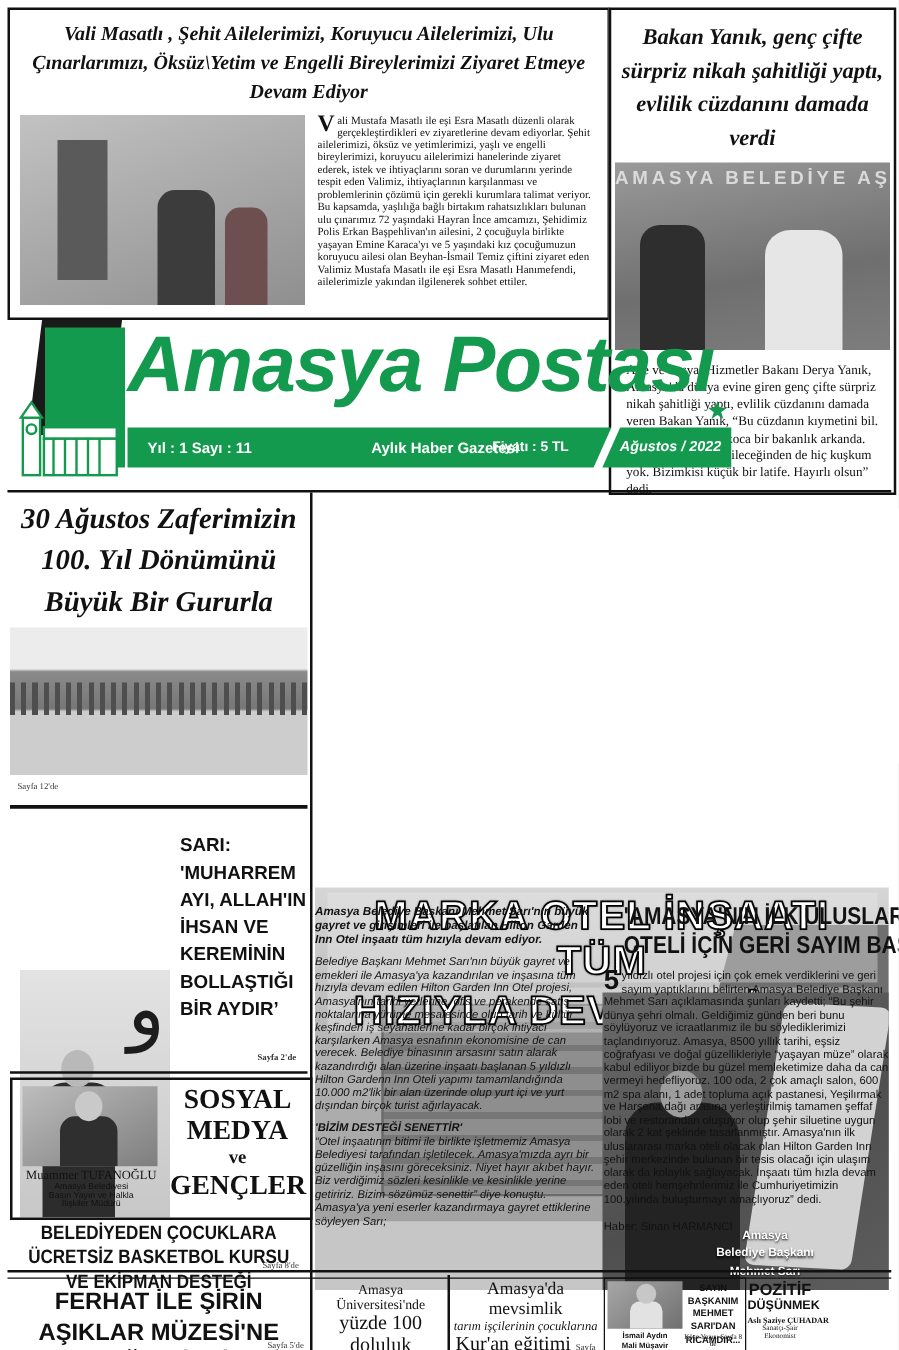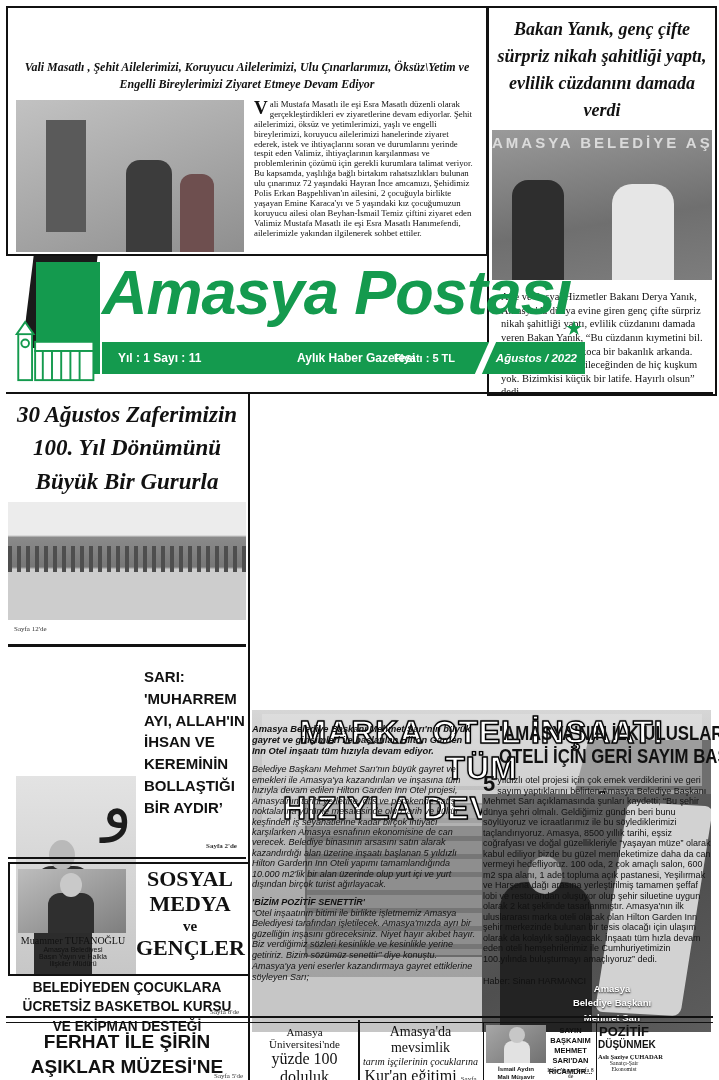--- a/index.html
+++ b/index.html
@@ -10,21 +10,21 @@
   .sans{font-family:"Liberation Sans","DejaVu Sans",sans-serif;}
   .box{border:2px solid #111;background:#fff;}
   .photo{background:linear-gradient(160deg,#c2c2c2,#8f8f8f);overflow:hidden;position:relative;}
   .hl-italic{font-family:"Liberation Serif",serif;font-weight:bold;font-style:italic;text-align:center;}
   .pageref{font-family:"Liberation Serif",serif;font-size:7px;color:#333;}
   .vline{background:#111;}
   .hline{background:#111;}
   .cond{transform:scaleX(0.88);transform-origin:center;}
   
   #tl-box{left:6px;top:6px;width:478px;height:246px;}
-  #tl-headline{padding:8px 12px 2px;font-size:12px;line-height:1.45;margin-top:43px;}
+  #tl-headline{padding:8px 12px 2px;font-size:16px;line-height:1.45;}
   #tl-row{display:flex;margin-top:4px;}
   #tl-photo{width:228px;height:152px;margin-left:8px;flex:none;}
   #tl-body{flex:1;padding:0 10px 0 10px;font-size:8.8px;line-height:1.13;text-align:left;}
   #tl-body .dropcap{float:left;font-size:19px;line-height:16px;font-weight:bold;margin-right:2px;}
   
   #tr-box{left:487px;top:6px;width:226px;height:386px;}
   #tr-headline{padding:8px 8px 4px;font-size:18px;line-height:1.5;}
   #tr-photo{margin:2px 3px 0;height:150px;background:linear-gradient(170deg,#9a9a9a,#6f6f6f 60%,#7d7d7d);}
   #tr-overlay{position:absolute;top:4px;left:0;width:100%;white-space:nowrap;overflow:hidden;
               font-weight:bold;font-size:15px;letter-spacing:3px;color:rgba(232,232,232,.85);}
@@ -210,21 +210,21 @@
         <div>Amasya</div>
         <div>Belediye Başkanı</div>
         <div>Mehmet Sarı</div>
       </div>
     </div>
   </div>
 
   <div class="abs sans" id="center-col">
     <div class="lead">Amasya Belediye Başkanı Mehmet Sarı'nın büyük gayret ve girişimleri ile başlatılan Hilton Garden Inn Otel inşaatı tüm hızıyla devam ediyor.</div>
     <p>Belediye Başkanı Mehmet Sarı'nın büyük gayret ve emekleri ile Amasya'ya kazandırılan ve inşasına tüm hızıyla devam edilen Hilton Garden Inn Otel projesi, Amasya'nın tarihi yerlerine, ofis ve perakende satış noktalarına yürüme mesafesinde olup tarih ve kültür keşfinden iş seyahatlerine kadar birçok ihtiyacı karşılarken Amasya esnafının ekonomisine de can verecek. Belediye binasının arsasını satın alarak kazandırdığı alan üzerine inşaatı başlanan 5 yıldızlı Hilton Gardenn Inn Oteli yapımı tamamlandığında 10.000 m2'lik bir alan üzerinde olup yurt içi ve yurt dışından birçok turist ağırlayacak.</p>
-    <div class="subhead">'BİZİM POZİTİF SENETTİR'</div>
+    <div class="subhead">'BİZİM DESTEĞİ SENETTİR'</div>
     <p>“Otel inşaatının bitimi ile birlikte işletmemiz Amasya Belediyesi tarafından işletilecek. Amasya'mızda ayrı bir güzelliğin inşasını göreceksiniz. Niyet hayır akıbet hayır. Biz verdiğimiz sözleri kesinlikle ve kesinlikle yerine getiririz. Bizim sözümüz senettir” diye konuştu.</p>
     <p>Amasya'ya yeni eserler kazandırmaya gayret ettiklerine söyleyen Sarı;</p>
   </div>
 
   <div class="abs" id="right-col">
     <div id="right-headline">
       <div>'AMASYA'NIN İLK ULUSLARARASI MARKALI</div>
       <div>OTELİ İÇİN GERİ SAYIM BAŞLADI'</div>
     </div>
     <div id="right-body">

